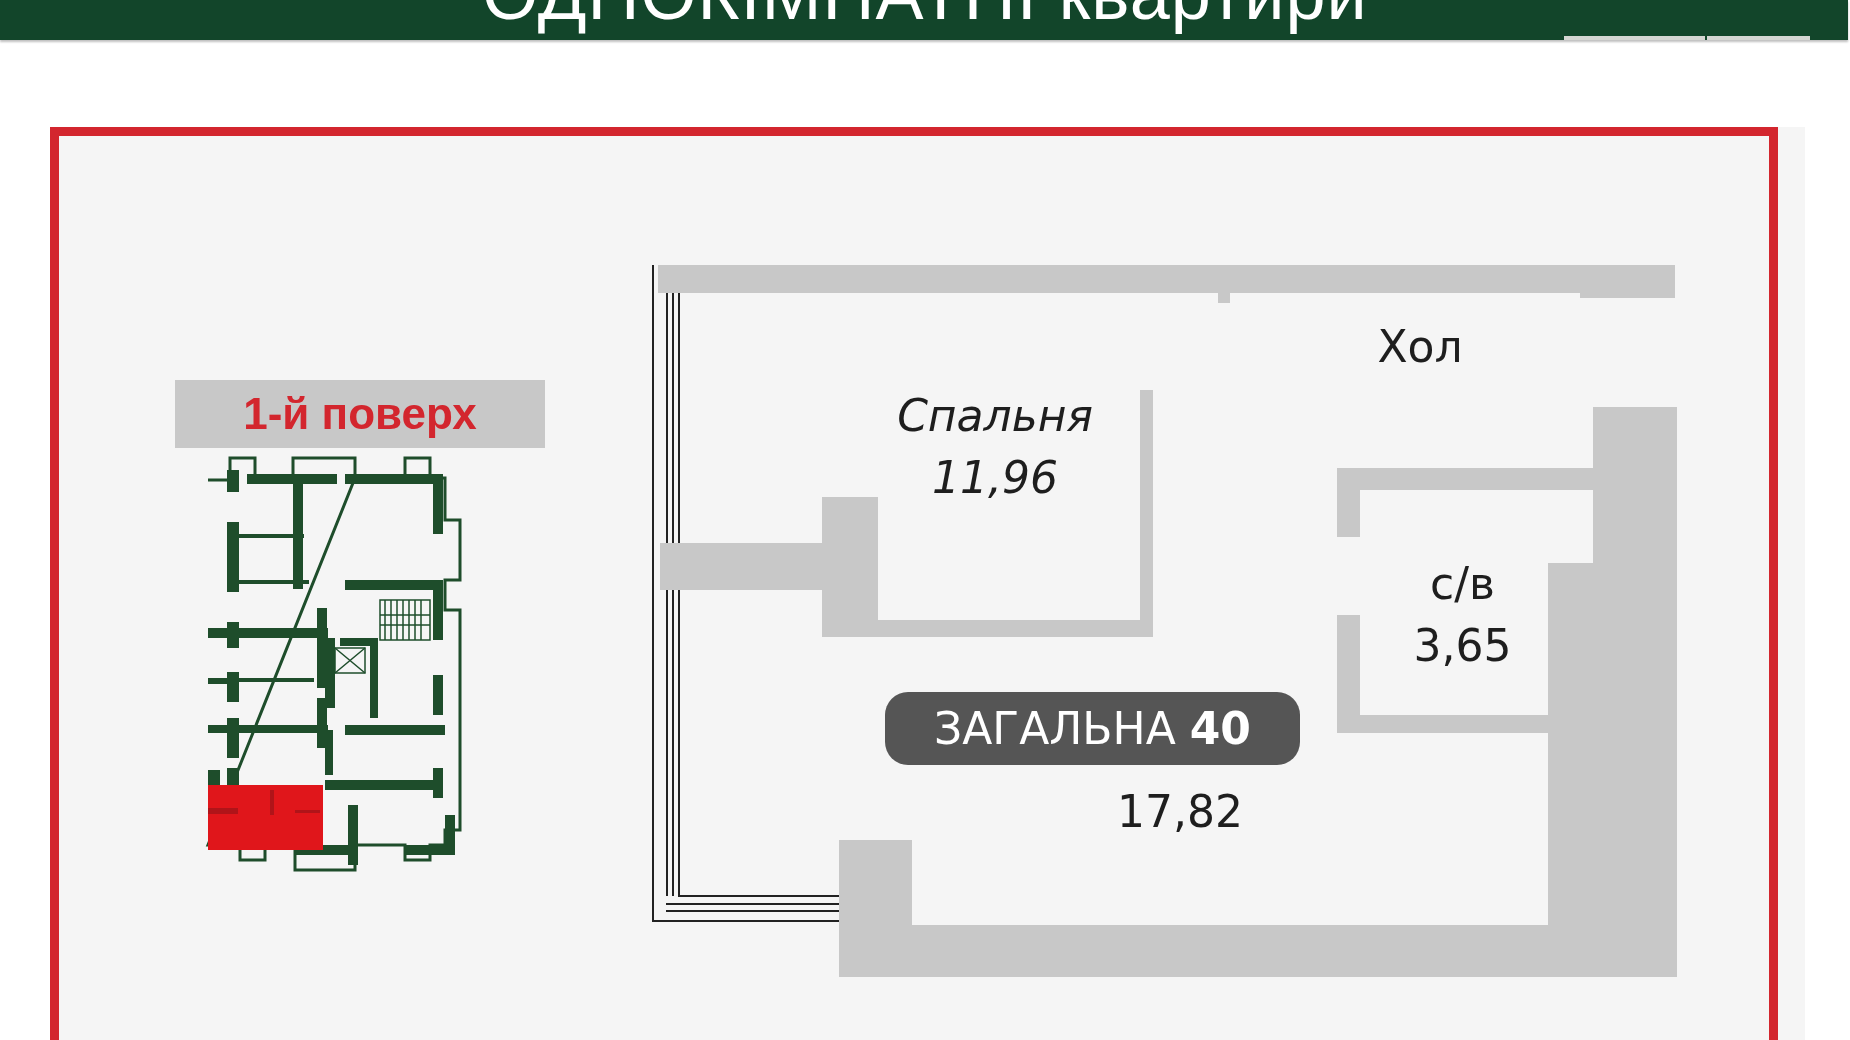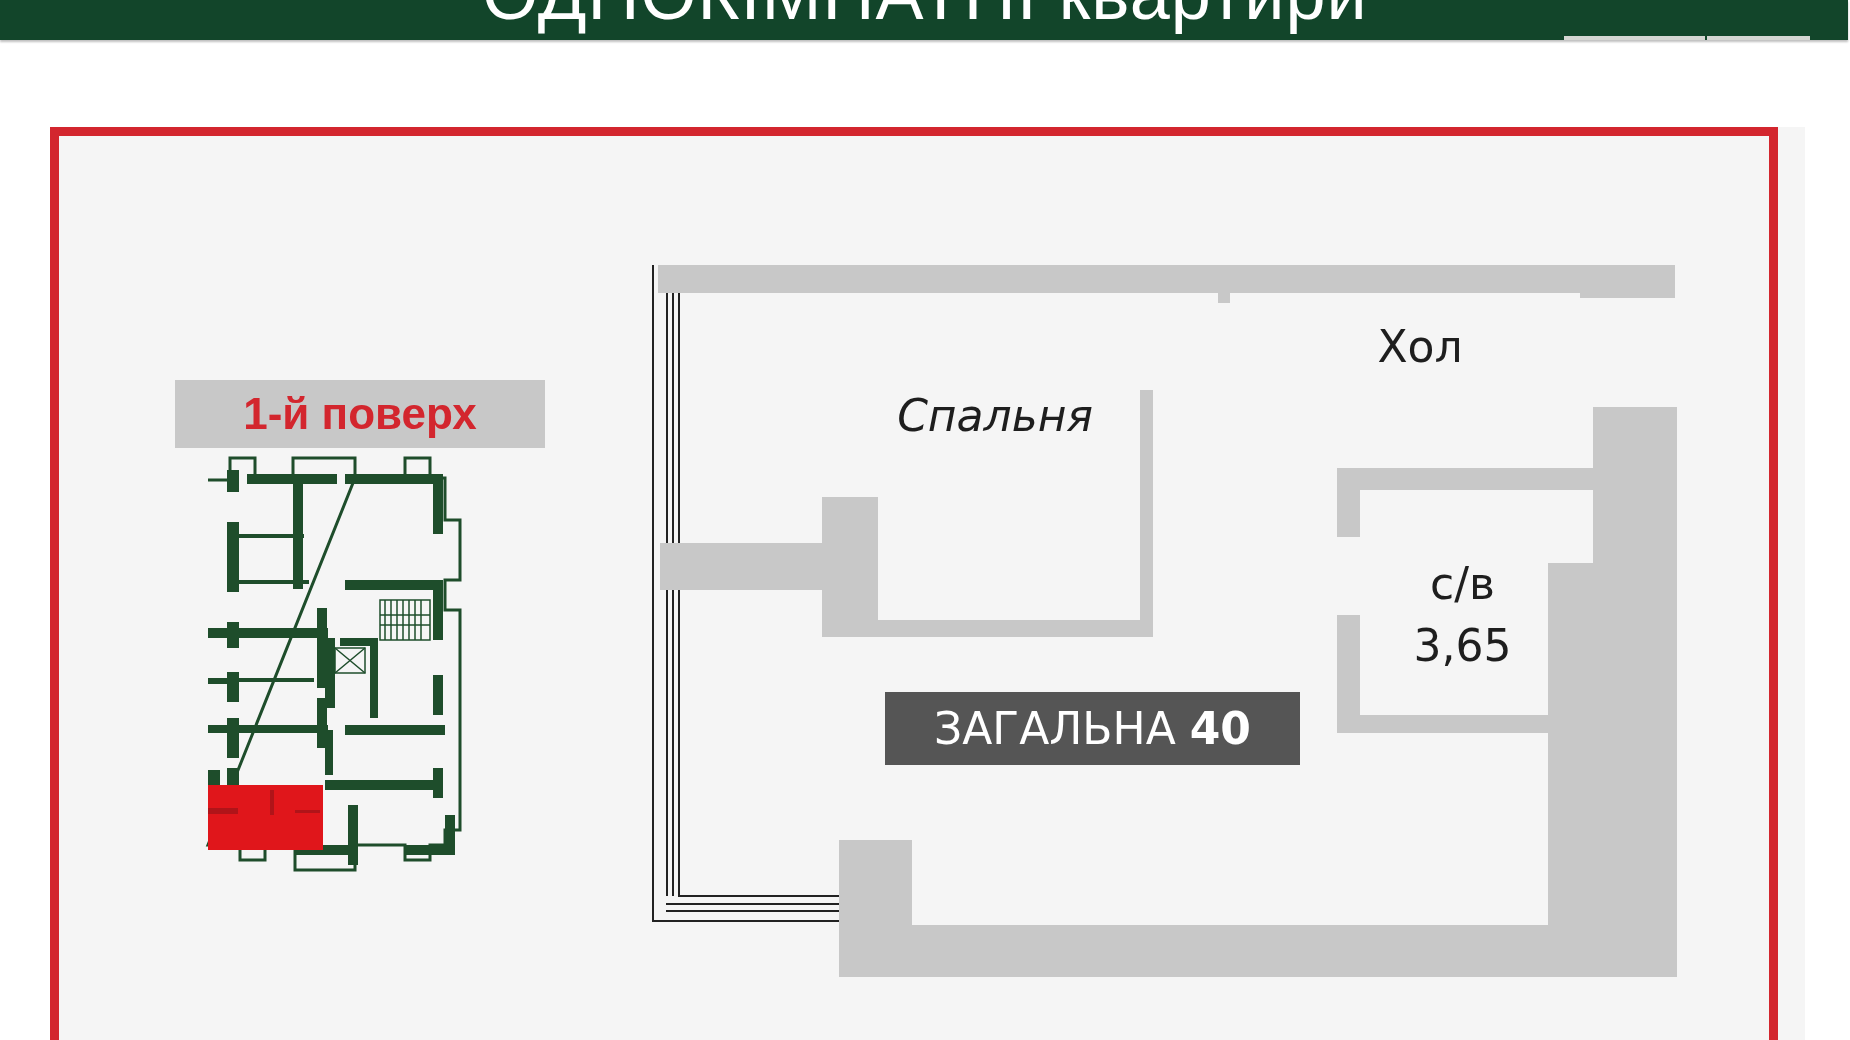--- a/index.html
+++ b/index.html
@@ -39,21 +39,21 @@
   .line { position: absolute; background: #222; }
   .room-label {
     position: absolute; text-align: center; color: #1e1e1e;
     font-family: "DejaVu Sans", sans-serif; font-size: 44px; line-height: 62px;
     font-weight: normal;
   }
   .total-badge {
     position: absolute; left: 885px; top: 692px; width: 415px; height: 73px;
     background: #555555; color: #ffffff;
     font-family: "DejaVu Sans", sans-serif; font-size: 44px; line-height: 73px;
-    text-align: center; white-space: nowrap;
+    text-align: center; white-space: nowrap; border-radius: 23px;
   }
   .total-badge b { font-weight: bold; }
 </style>
 </head>
 <body>
 
 <div class="header">
   <div class="header-title">ОДНОКІМНАТНІ квартири</div>
   <div class="header-strip" style="left:1564px;width:141px;"></div>
   <div class="header-strip" style="left:1707px;width:103px;"></div>
@@ -145,28 +145,30 @@
   <div class="wall" style="left:1548px;top:563px;width:60px;height:414px;"></div>
   <div class="wall" style="left:1337px;top:468px;width:256px;height:22px;"></div>
   <div class="wall" style="left:1337px;top:468px;width:23px;height:69px;"></div>
   <div class="wall" style="left:1337px;top:615px;width:23px;height:118px;"></div>
   <div class="wall" style="left:1337px;top:715px;width:211px;height:18px;"></div>
   <div class="wall" style="left:839px;top:840px;width:73px;height:137px;"></div>
   <div class="wall" style="left:839px;top:925px;width:836px;height:52px;"></div>
 
   <div class="room-label" style="left:860px;top:385px;width:270px;font-style:italic;">
     <div>Спальня</div>
+    <div>11,96</div>
   </div>
   <div class="room-label" style="left:1320px;top:316px;width:200px;text-align:center;">
     <div>Хол</div>
   </div>
   <div class="room-label" style="left:1375px;top:553px;width:175px;">
     <div>с/в</div>
     <div>3,65</div>
   </div>
   <div class="room-label" style="left:1045px;top:781px;width:270px;">
+    <div>17,82</div>
   </div>
 
   <div class="total-badge">
     <span>ЗАГАЛЬНА</span>
     <b>40</b>
   </div>
 </div>
 
 </body></html>

